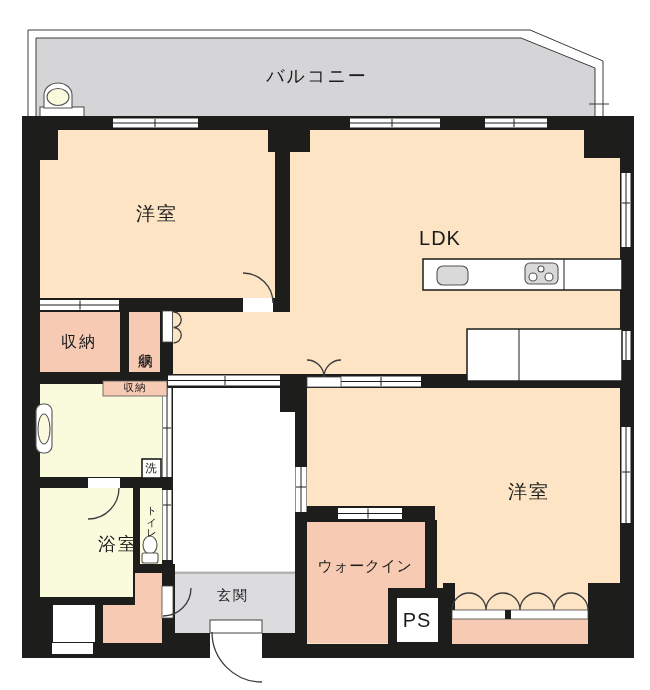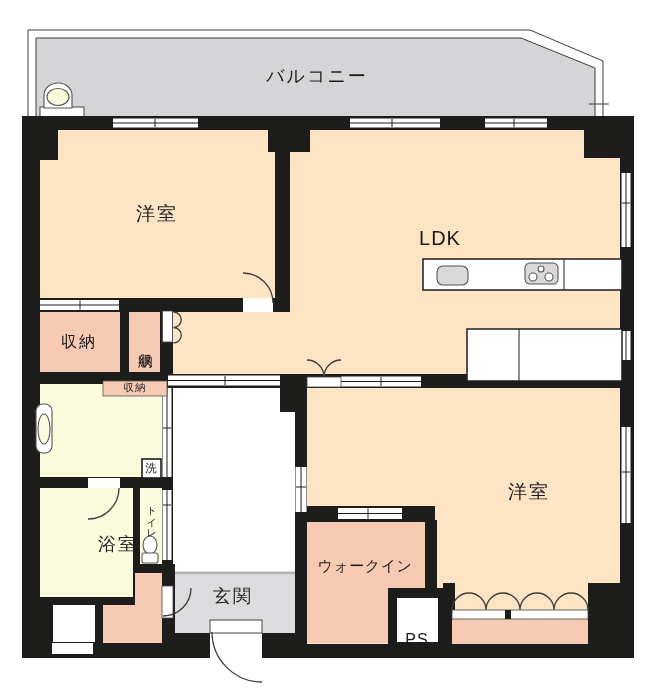--- a/index.html
+++ b/index.html
@@ -224,17 +224,17 @@
 
   <div class="lbl" style="left:317px;top:76px;font-size:18px;">バルコニー</div>
   <div class="lbl" style="left:157px;top:214px;font-size:19px;">洋室</div>
   <div class="lbl" style="left:440px;top:193px;font-size:20px;letter-spacing:1px;margin-top:45px;">LDK</div>
   <div class="lbl" style="left:79px;top:342px;font-size:16px;">収納</div>
   <div class="lbl vert" style="left:145px;top:342px;font-size:14.5px;">収納</div>
   <div class="lbl" style="left:135px;top:388px;font-size:10.5px;letter-spacing:1px;">収納</div>
   <div class="lbl" style="left:151px;top:468px;font-size:11.5px;letter-spacing:0;">洗</div>
   <div class="lbl" style="left:85px;top:544px;font-size:18px;margin-left:33px;">浴室</div>
   <div class="lbl vert" style="left:151px;top:516px;font-size:10px;">トイレ</div>
-  <div class="lbl" style="left:233px;top:596px;font-size:18px;">玄関</div>
+  <div class="lbl" style="left:233px;top:596px;font-size:14px;">玄関</div>
   <div class="lbl" style="left:365px;top:566px;font-size:15px;letter-spacing:0.5px;">ウォークイン</div>
-  <div class="lbl" style="left:417px;top:640px;font-size:16px;letter-spacing:1px;">PS</div>
+  <div class="lbl" style="left:417px;top:620px;font-size:20px;letter-spacing:1px;">PS</div>
   <div class="lbl" style="left:529px;top:492px;font-size:19px;">洋室</div>
 </div>
 
 </body></html>

